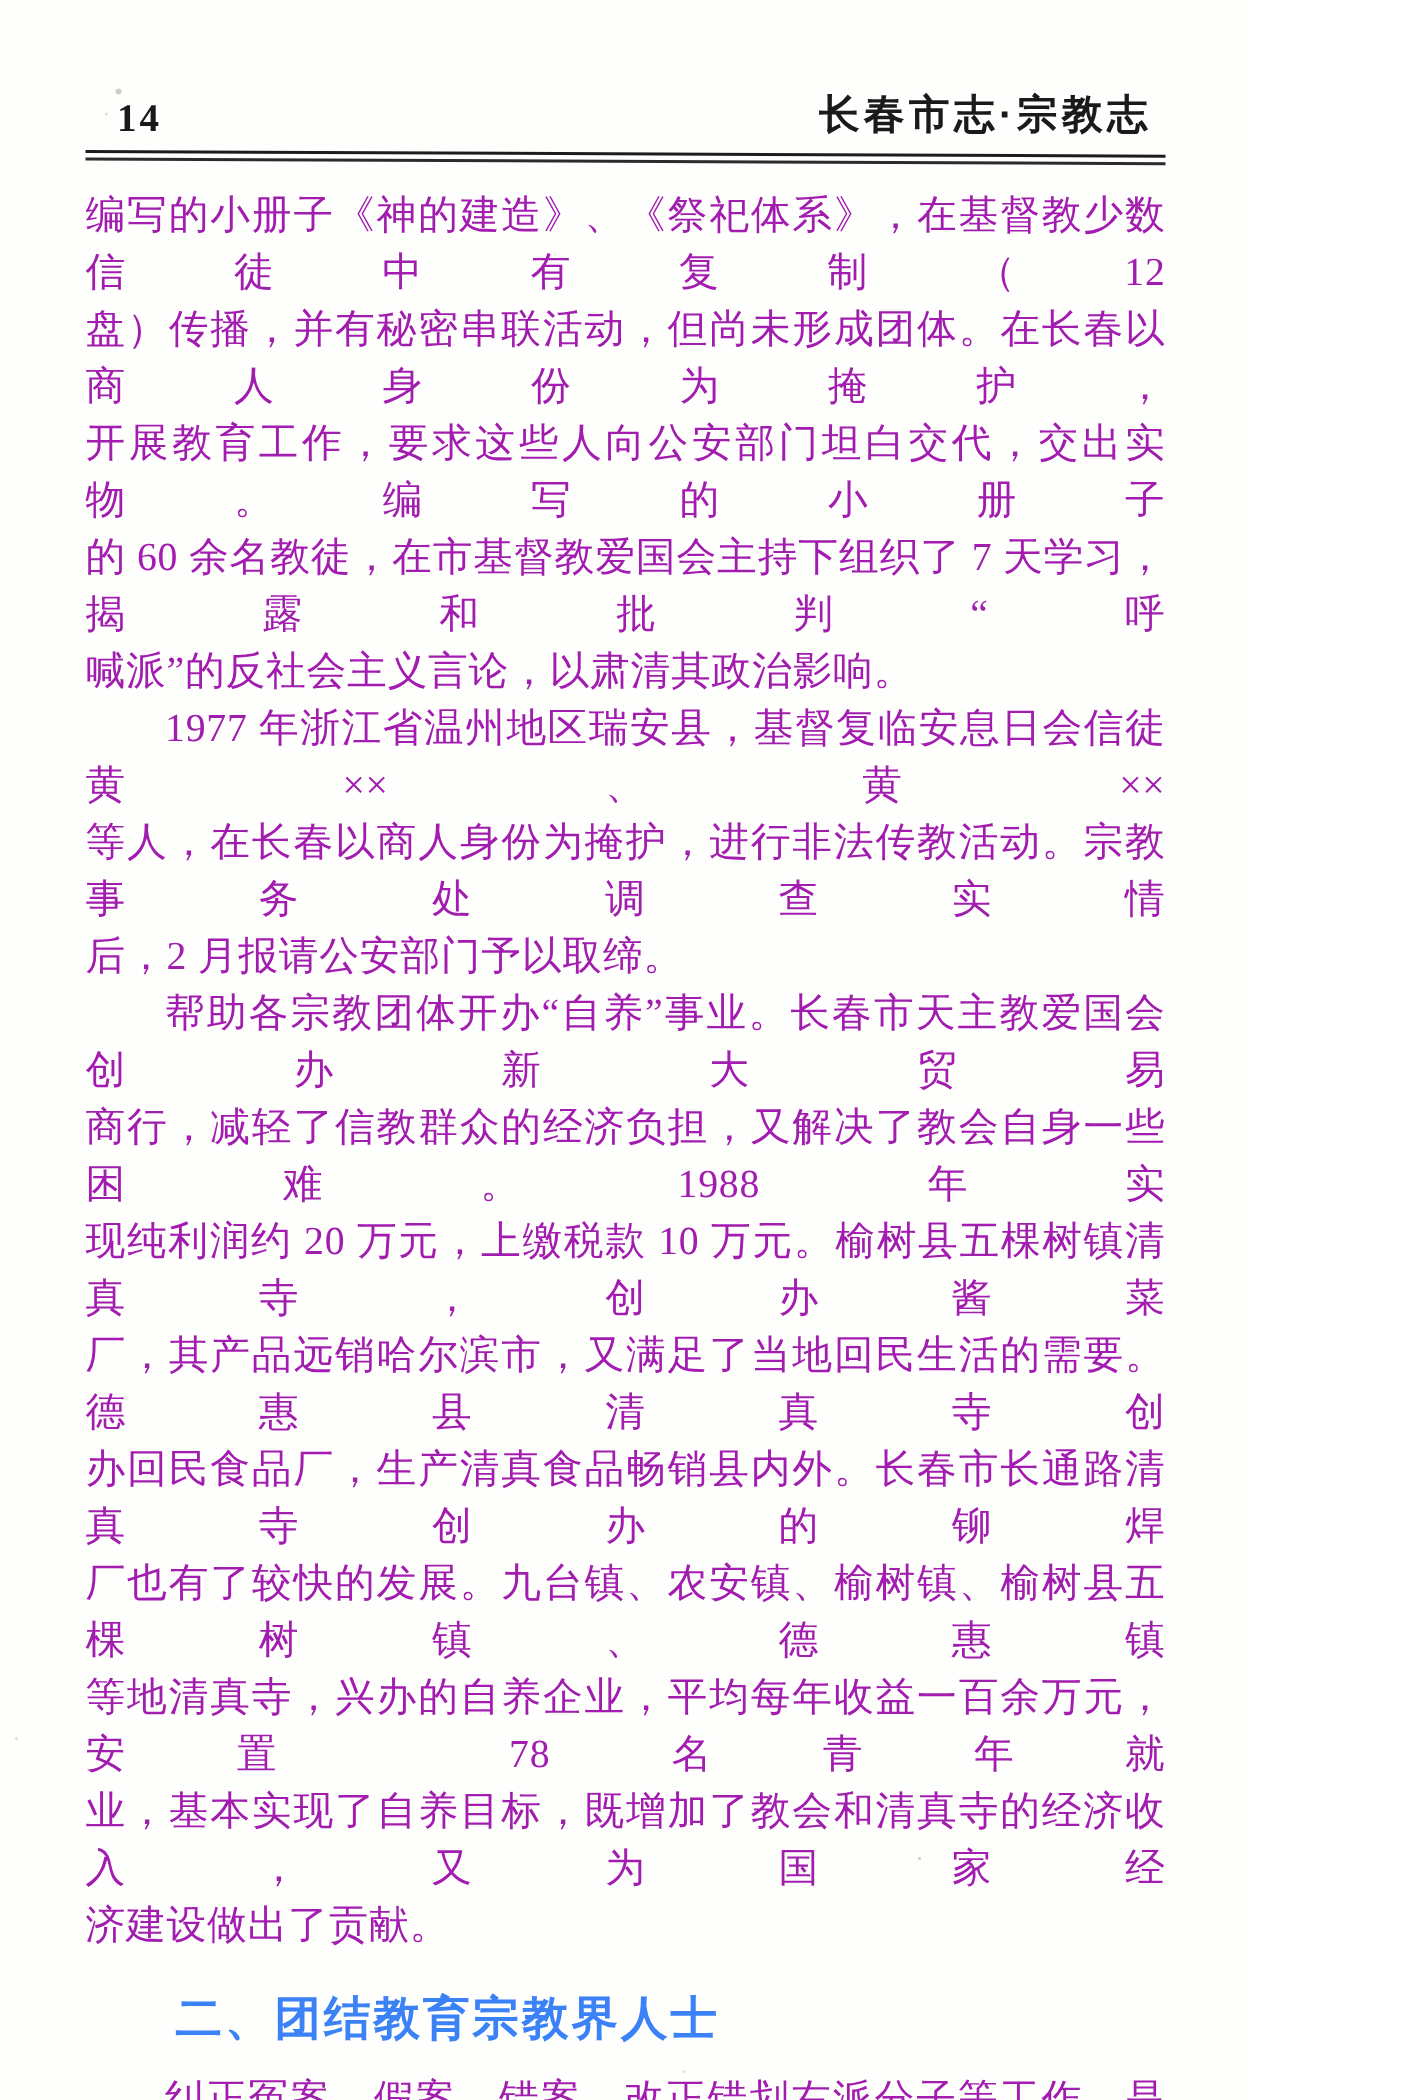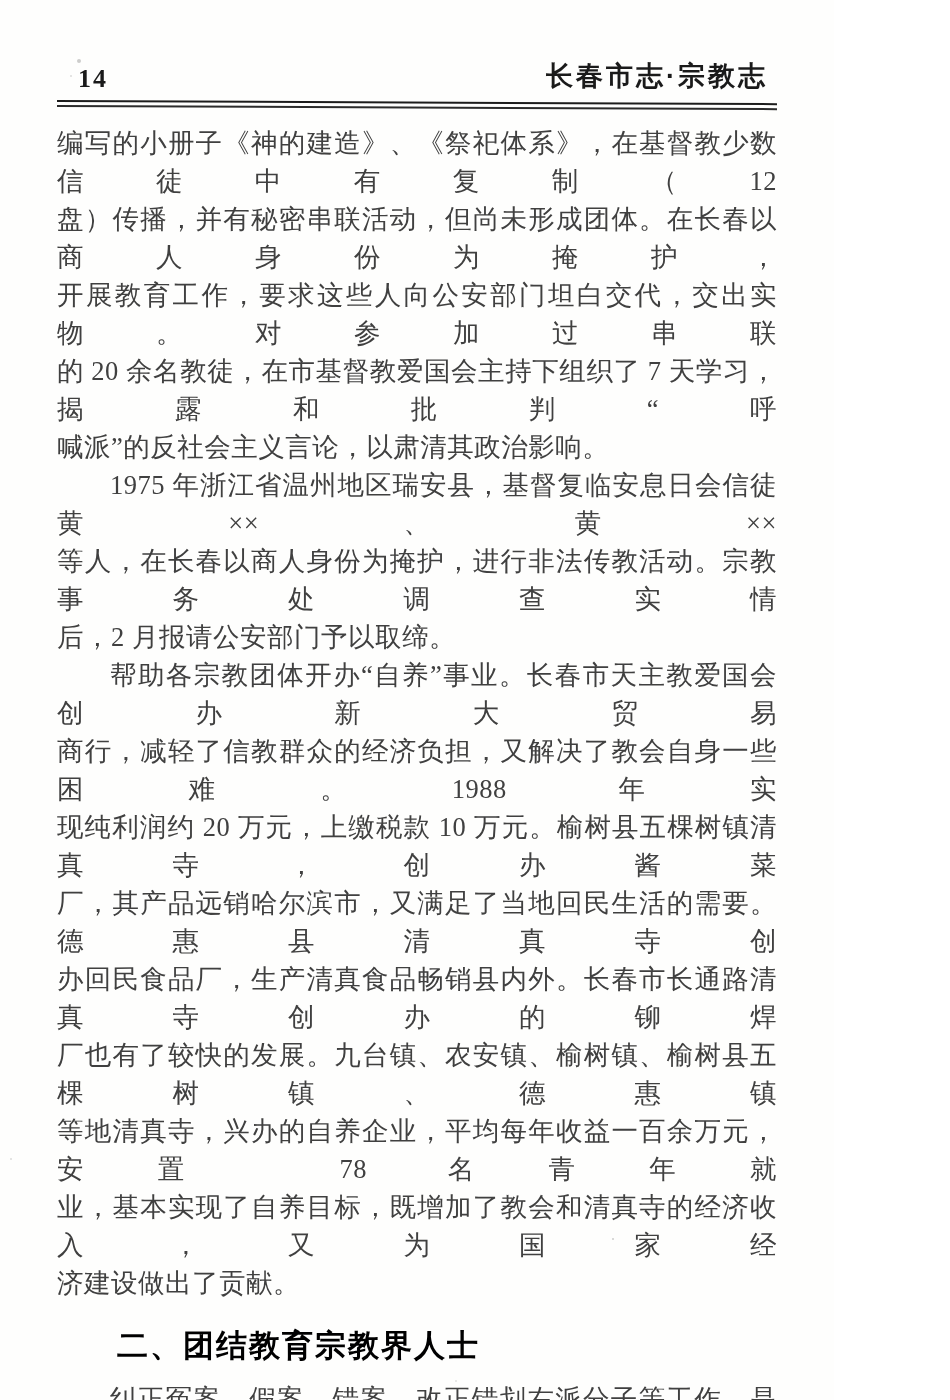--- a/index.html
+++ b/index.html
@@ -62,57 +62,57 @@
   .doc {
     margin: 17px 57px 0 57px;
   }
   .para { margin: 0; }
   .line {
     font-size: 26.5px;
     line-height: 38px;
     text-align: justify;
     word-break: break-all;
     letter-spacing: 0.5px;
-    color: #404040;
+    color: #a21caf;
   }
   .line.fill { text-align-last: justify; }
   .line.first { text-indent: 2em; }
   .sec-heading {
     font-family: "Liberation Sans", "DejaVu Sans", sans-serif;
     font-size: 31px;
     font-weight: 700;
     letter-spacing: 2px;
     margin: 23px 0 13px 0;
     padding-left: 60px;
-    color: #000000;
+    color: #3b82f6;
   }
 </style>
 </head>
 <body>
 
 <div class="page">
   <div class="noise"></div>
 
   <header class="hdr">
     <span class="pnum">14</span>
     <span class="btitle">长春市志·宗教志</span>
   </header>
 
   <div class="rule"></div>
 
   <main class="doc" id="doc-body">
       <div class="para">
         <div class="line fill">编写的小册子《神的建造》、《祭祀体系》，在基督教少数信徒中有复制（12</div>
         <div class="line fill">盘）传播，并有秘密串联活动，但尚未形成团体。在长春以商人身份为掩护，</div>
-        <div class="line fill">开展教育工作，要求这些人向公安部门坦白交代，交出实物。对参加过串联</div>
-        <div class="line fill">的 20 余名教徒，在市基督教爱国会主持下组织了 7 天学习，揭露和批判“呼</div>
+        <div class="line fill">开展教育工作，要求这些人向公安部门坦白交代，交出实物。编写的小册子</div>
+        <div class="line fill">的 60 余名教徒，在市基督教爱国会主持下组织了 7 天学习，揭露和批判“呼</div>
         <div class="line">喊派”的反社会主义言论，以肃清其政治影响。</div>
       </div>
       <div class="para">
-        <div class="line fill first">1975 年浙江省温州地区瑞安县，基督复临安息日会信徒黄××、黄××</div>
+        <div class="line fill first">1977 年浙江省温州地区瑞安县，基督复临安息日会信徒黄××、黄××</div>
         <div class="line fill">等人，在长春以商人身份为掩护，进行非法传教活动。宗教事务处调查实情</div>
         <div class="line">后，2 月报请公安部门予以取缔。</div>
       </div>
       <div class="para">
         <div class="line fill first">帮助各宗教团体开办“自养”事业。长春市天主教爱国会创办新大贸易</div>
         <div class="line fill">商行，减轻了信教群众的经济负担，又解决了教会自身一些困难。1988 年实</div>
         <div class="line fill">现纯利润约 20 万元，上缴税款 10 万元。榆树县五棵树镇清真寺，创办酱菜</div>
         <div class="line fill">厂，其产品远销哈尔滨市，又满足了当地回民生活的需要。德惠县清真寺创</div>
         <div class="line fill">办回民食品厂，生产清真食品畅销县内外。长春市长通路清真寺创办的铆焊</div>
         <div class="line fill">厂也有了较快的发展。九台镇、农安镇、榆树镇、榆树县五棵树镇、德惠镇</div>

